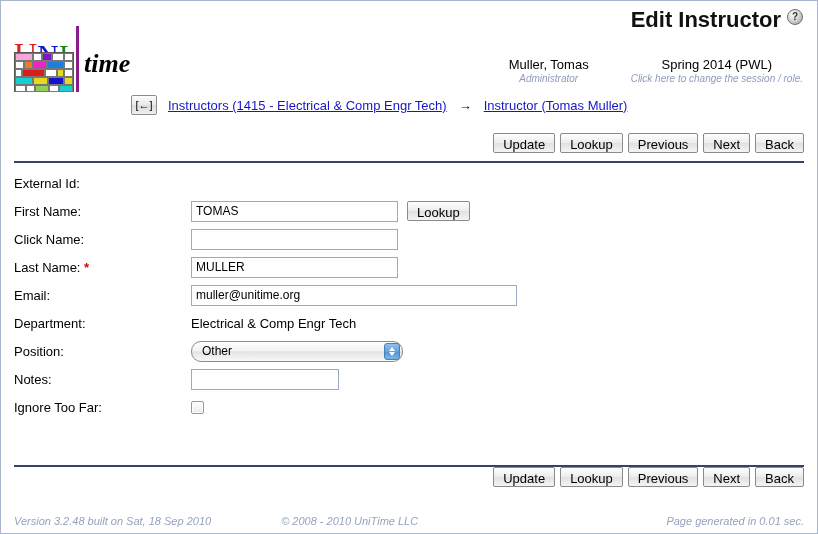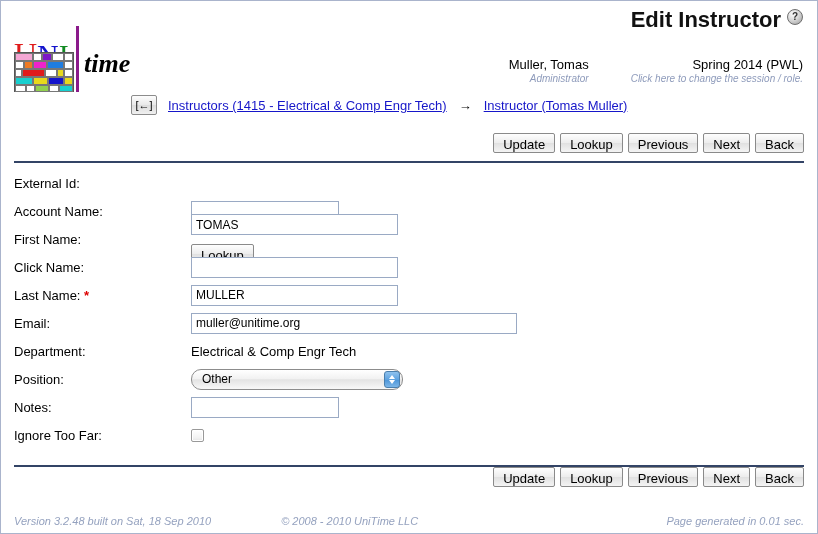--- a/index.html
+++ b/index.html
@@ -119,21 +119,21 @@
     right: 14px;
     top: 56px;
     text-align: center;
     white-space: nowrap;
   }
   .userinfo .cols {
     display: flex;
     align-items: flex-start;
     gap: 42px;
   }
-  .ucol { text-align: right; }
+  .ucol { text-align: center; }
   .ucol .main {
     font-size: 13px;
     color: #000;
     line-height: 15px;
   }
   .ucol .sub {
     font-size: 10px;
     font-style: italic;
     color: #8e9bbb;
     line-height: 13px;
@@ -222,23 +222,22 @@
     flex: 0 0 177px;
     font-size: 13px;
     color: #000;
   }
   .req {
     color: #dd0000;
     font-weight: bold;
   }
   .fvalue {
     display: flex;
-    align-items: flex-start;
+    align-items: center;
     gap: 9px;
-    flex-direction: column;
   }
   .txtin {
     height: 21px;
     box-sizing: border-box;
     border: 1px solid #9aaac4;
     background: #ffffff;
     font-family: "Liberation Sans", sans-serif;
     font-size: 12px;
     color: #000;
     padding: 0 4px;
@@ -407,26 +406,20 @@
 
   <div class="form">
 
     <div class="frow">
       <div class="flabel">External Id:</div>
       <div class="fvalue">
         <span class="statictext"></span>
       </div>
     </div>
 
-    <div class="frow">
-      <div class="flabel">Account Name:</div>
-      <div class="fvalue">
-        <input class="txtin w-account" type="text" value="" style="">
-      </div>
-    </div>
 
     <div class="frow">
       <div class="flabel">First Name:</div>
       <div class="fvalue">
         <input class="txtin w-name" type="text" value="TOMAS" style="">
         <span class="btn">Lookup</span>
       </div>
     </div>
 
     <div class="frow">

